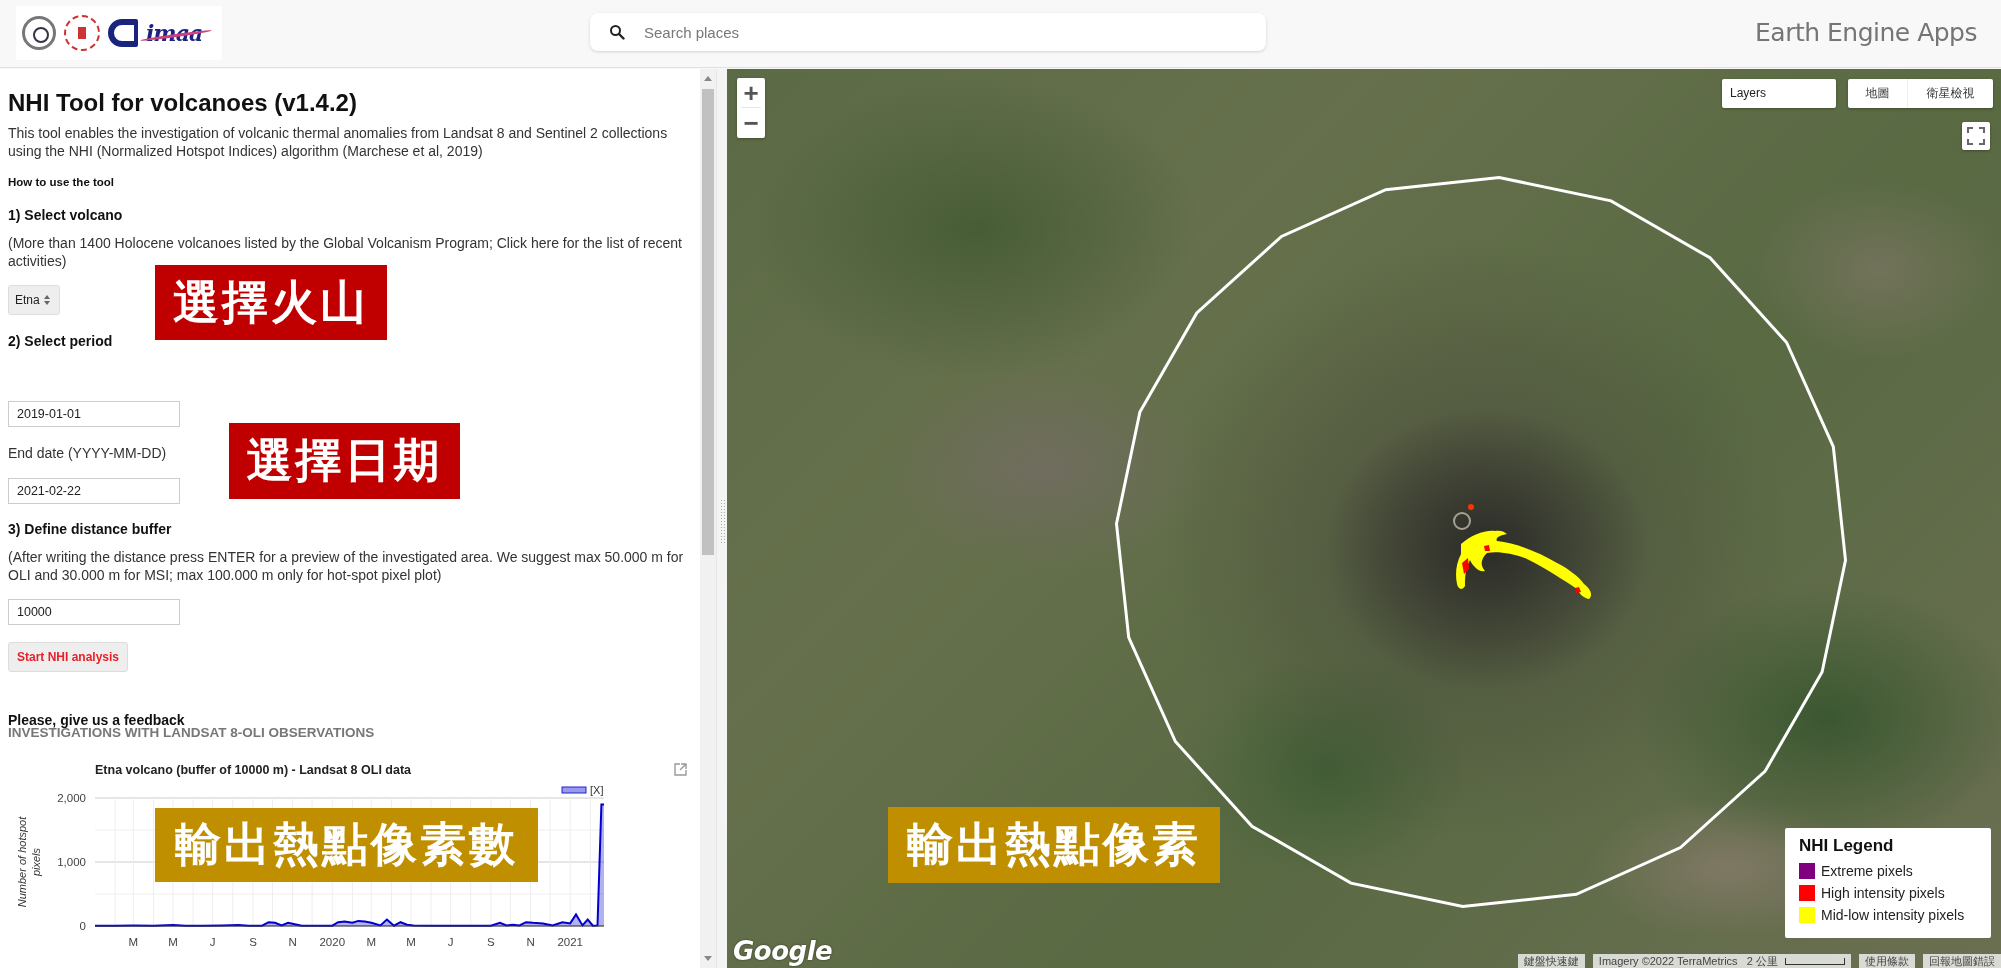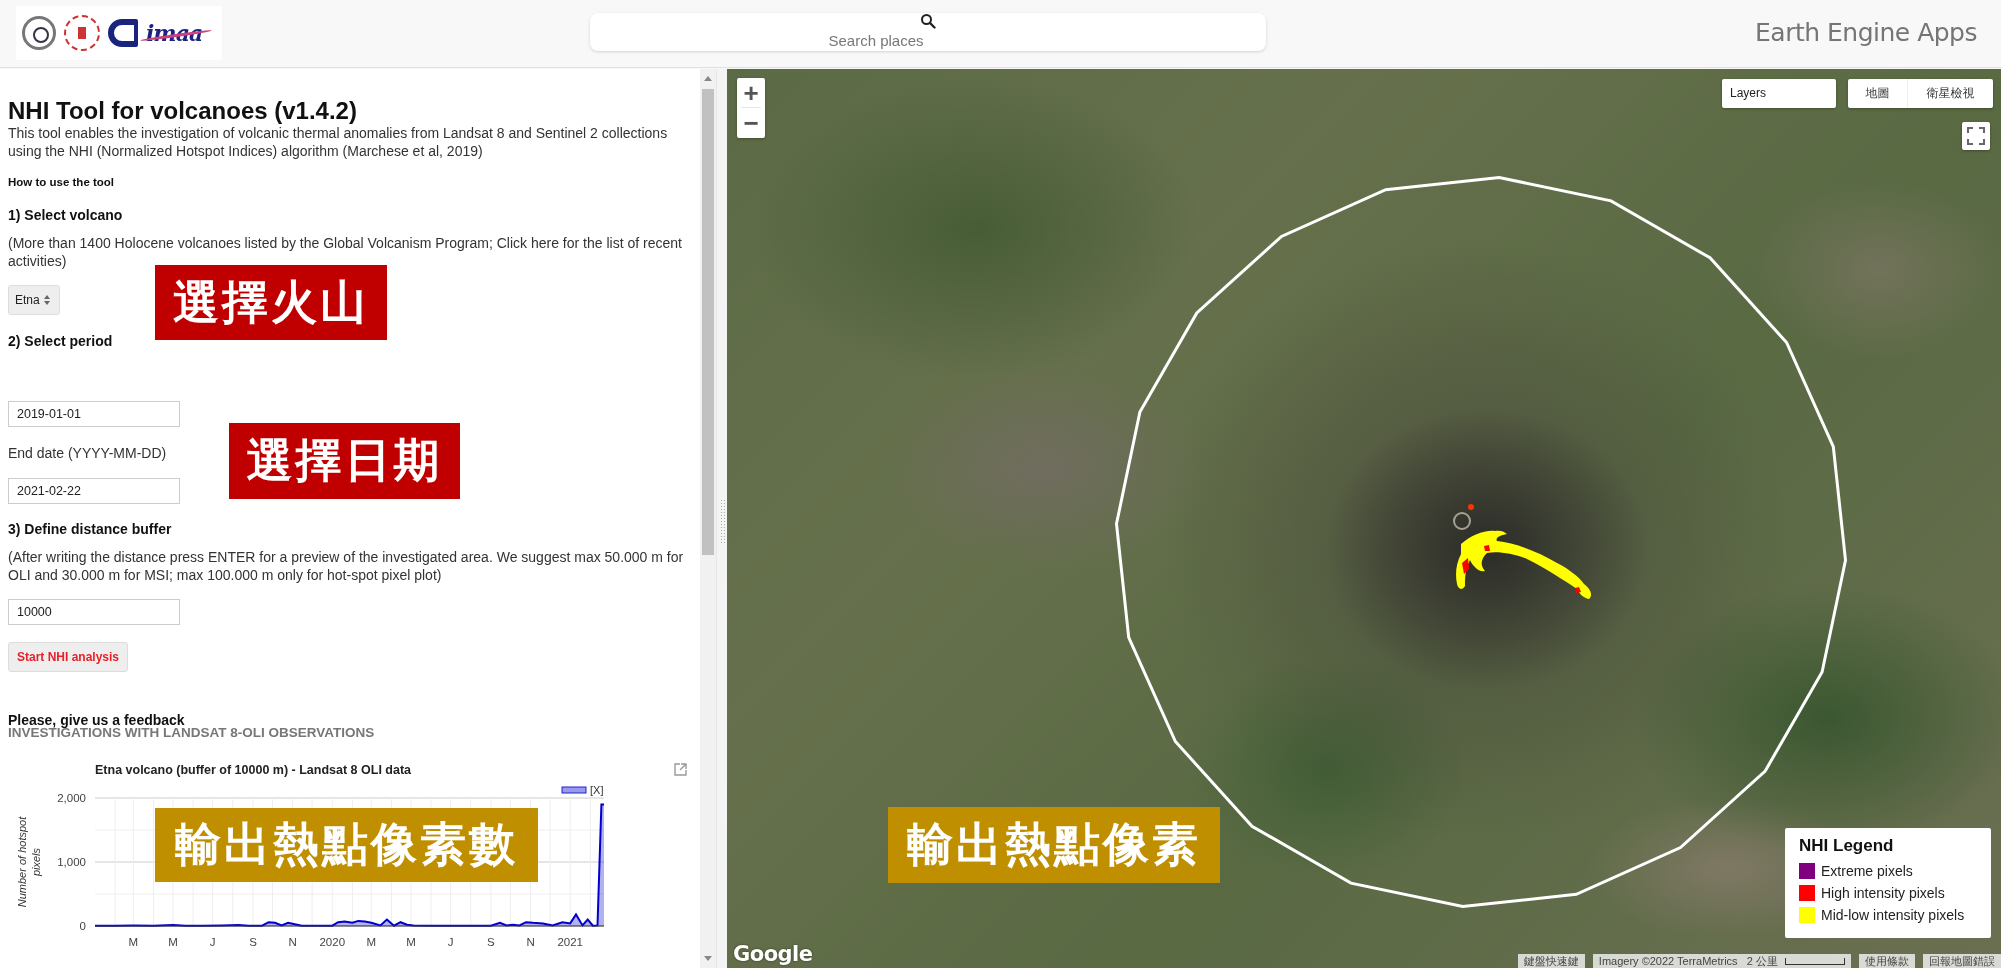--- a/index.html
+++ b/index.html
@@ -7,36 +7,36 @@
   #header { position: absolute; left: 0; top: 0; width: 2001px; height: 68px; background: #f8f8f8; border-bottom: 1px solid #e0e0e0; }
   #logos { position: absolute; left: 16px; top: 6px; width: 206px; height: 54px; background: #fff; display: flex; align-items: center; gap: 8px; padding-left: 6px; }
   .logo { display: inline-block; }
   .logo-circle { width: 34px; height: 34px; border-radius: 50%; border: 3px solid #777; background: #fff; position: relative; }
   .logo-circle::after { content: ""; position: absolute; left: 8px; top: 8px; width: 12px; height: 12px; border-radius: 50%; border: 2px solid #334; }
   .logo-red { width: 36px; height: 36px; border-radius: 50%; border: 2px dashed #c33; position: relative; }
   .logo-red::after { content: ""; position: absolute; left: 12px; top: 10px; width: 8px; height: 12px; background: #c33; }
   .logo-cnr { width: 30px; height: 28px; border: 6px solid #1a237e; border-radius: 14px 2px 2px 14px; border-right-width: 4px; }
   .logo-imaa { font: bold italic 22px "DejaVu Serif", serif; color: #1a237e; letter-spacing: -1px; position: relative; }
   .logo-imaa::after { content: ""; position: absolute; left: -6px; right: -10px; top: 14px; height: 3px; border-radius: 50%; background: #d04080; transform: rotate(-8deg); }
-  #search { position: absolute; left: 590px; top: 13px; width: 676px; height: 38px; background: #fff; border-radius: 8px; box-shadow: 0 1px 3px rgba(0,0,0,0.15); display: flex; align-items: center; flex-direction: column; }
+  #search { position: absolute; left: 590px; top: 13px; width: 676px; height: 38px; background: #fff; border-radius: 8px; box-shadow: 0 1px 3px rgba(0,0,0,0.15); display: flex; align-items: center; }
   #search-icon { width: 54px; display: flex; justify-content: center; }
   #search input { border: none; outline: none; font-size: 15px; color: #555; flex: 1; background: transparent; font-family: "Liberation Sans", sans-serif; }
   #search input::placeholder { color: #777; }
   #app-title { position: absolute; right: 24px; top: 18px; font-size: 25px; color: #757575; font-family: "DejaVu Sans", sans-serif; letter-spacing: -0.5px; }
 
   #panel { position: absolute; left: 0; top: 69px; width: 700px; height: 899px; background: #fff; overflow: hidden; color: #222; }
   #scrollbar { position: absolute; left: 700px; top: 69px; width: 16px; height: 899px; background: #f1f1f1; }
   #scroll-thumb { position: absolute; left: 2px; top: 20px; width: 12px; height: 466px; background: #c1c1c1; }
   .scroll-arrow { position: absolute; left: 4px; width: 0; height: 0; border-left: 4px solid transparent; border-right: 4px solid transparent; }
   #scroll-up { top: 7px; border-bottom: 5px solid #888; }
   #scroll-down { bottom: 7px; border-top: 5px solid #888; }
   #splitter { position: absolute; left: 716px; top: 69px; width: 11px; height: 899px; background: #f4f4f4; border-left: 1px solid #e6e6e6; }
   #splitter-grip { position: absolute; left: 3px; top: 430px; width: 5px; height: 45px; background-image: radial-gradient(#aaa 0.8px, transparent 1px); background-size: 3px 3px; }
 
-  .p-title { position: absolute; left: 8px; top: 28px; font-size: 24px; font-weight: bold; color: #111; }
+  .p-title { position: absolute; left: 8px; top: 20px; font-size: 24px; font-weight: bold; color: #111; }
   .p-text { position: absolute; left: 8px; font-size: 14px; color: #333; line-height: 18px; width: 680px; }
   .p-bold { position: absolute; left: 8px; font-size: 14px; font-weight: bold; color: #111; }
   .p-small-bold { position: absolute; left: 8px; font-size: 11.5px; font-weight: bold; color: #111; }
   .p-section { position: absolute; left: 8px; font-size: 13.5px; font-weight: bold; color: #777; }
   .select-box { position: absolute; left: 8px; top: 216px; width: 52px; height: 30px; background: #eee; border: 1px solid #ddd; border-radius: 3px; font-size: 12px; display: flex; align-items: center; padding-left: 6px; gap: 4px; color: #222; }
   .updown { display: inline-flex; flex-direction: column; gap: 2px; }
   .updown span { width: 0; height: 0; border-left: 3px solid transparent; border-right: 3px solid transparent; }
   .up { border-bottom: 4px solid #666; }
   .down { border-top: 4px solid #666; }
   .tbox { position: absolute; left: 8px; width: 172px; height: 26px; border: 1px solid #ccc; background: #fff; font-size: 12.5px; padding-left: 8px; color: #222; font-family: "Liberation Sans", sans-serif; outline: none; }
@@ -67,21 +67,21 @@
   #zoom-ctrl .zsep { width: 20px; height: 1px; background: #e6e6e6; }
   #layers { left: 995px; top: 10px; width: 114px; height: 29px; font-size: 12px; color: #222; padding: 7px 8px; }
   #maptype { left: 1121px; top: 10px; width: 145px; height: 29px; display: flex; font-size: 12px; color: #333; }
   #maptype div { flex: 1; display: flex; align-items: center; justify-content: center; }
   #maptype div:first-child { border-right: 1px solid #eee; flex: 0 0 60px; }
   #fullscreen { left: 1235px; top: 53px; width: 28px; height: 28px; display: flex; align-items: center; justify-content: center; }
   #legend { position: absolute; left: 1058px; top: 759px; width: 206px; height: 110px; background: #fff; border-radius: 2px; padding: 8px 14px; }
   #legend .lt { font-size: 17px; font-weight: bold; color: #111; margin-bottom: 4px; }
   #legend .li { display: flex; align-items: center; gap: 6px; font-size: 14px; color: #222; height: 22px; }
   #legend .sw { width: 16px; height: 16px; display: inline-block; }
-  #google { position: absolute; left: 6px; bottom: 2px; font-size: 21px; font-weight: bold; color: #fff; text-shadow: 0 0 2px rgba(0,0,0,0.6); font-family: "DejaVu Sans", sans-serif; letter-spacing: -0.5px; }
+  #google { position: absolute; left: 6px; bottom: 2px; font-size: 26px; font-weight: bold; color: #fff; text-shadow: 0 0 2px rgba(0,0,0,0.6); font-family: "DejaVu Sans", sans-serif; letter-spacing: -0.5px; font-style: italic; }
   #attrib { position: absolute; right: 0; bottom: 0; height: 14px; display: flex; gap: 8px; font-size: 11px; color: #444; }
   #attrib div { background: rgba(245,245,245,0.8); padding: 0 6px; line-height: 14px; white-space: nowrap; }
   #map-svg { position: absolute; left: 0; top: 0; }
 </style>
 </head>
 <body>
 
 <div id="header">
   <div id="logos">
     <span class="logo logo-circle"></span>

